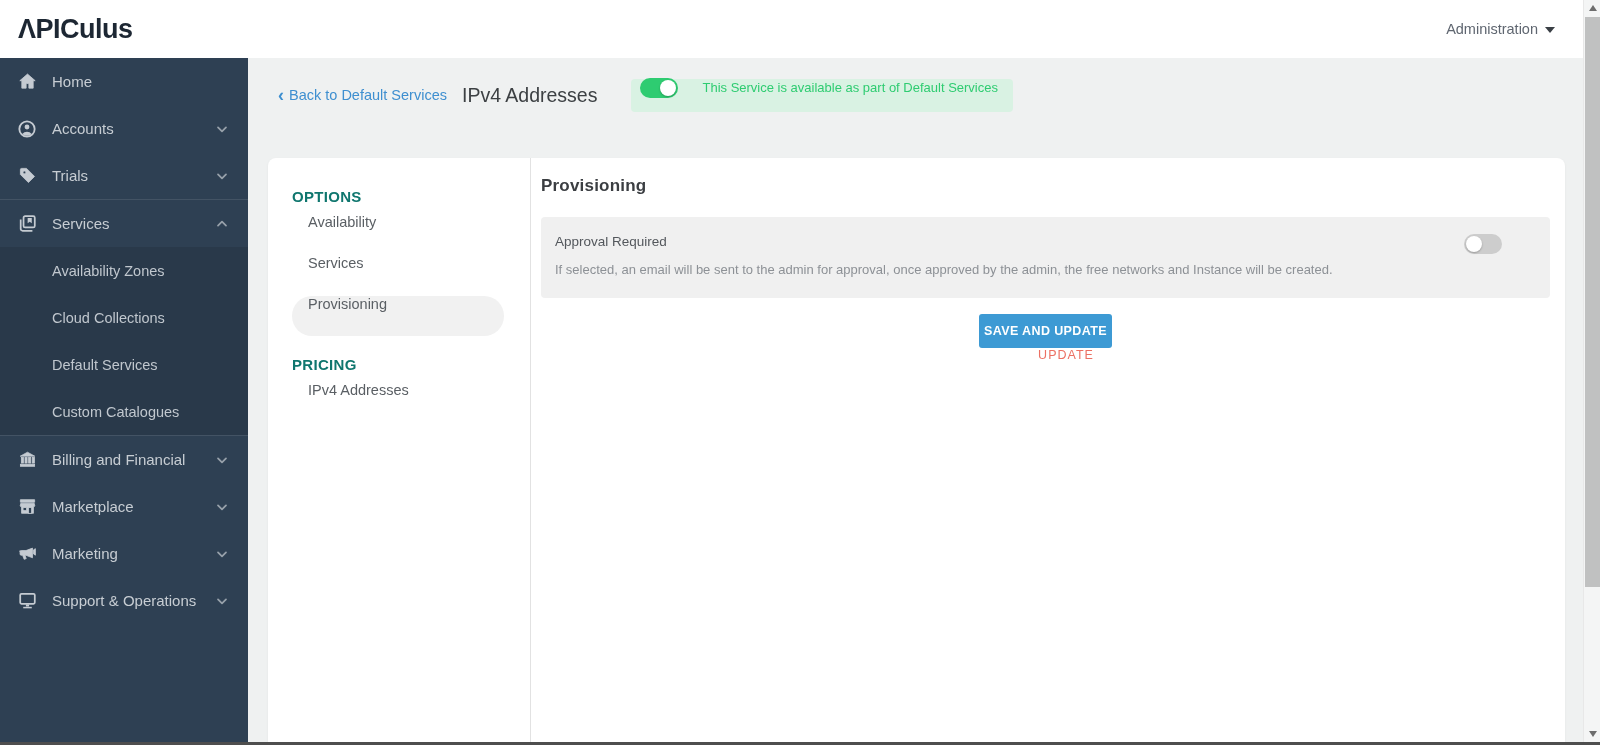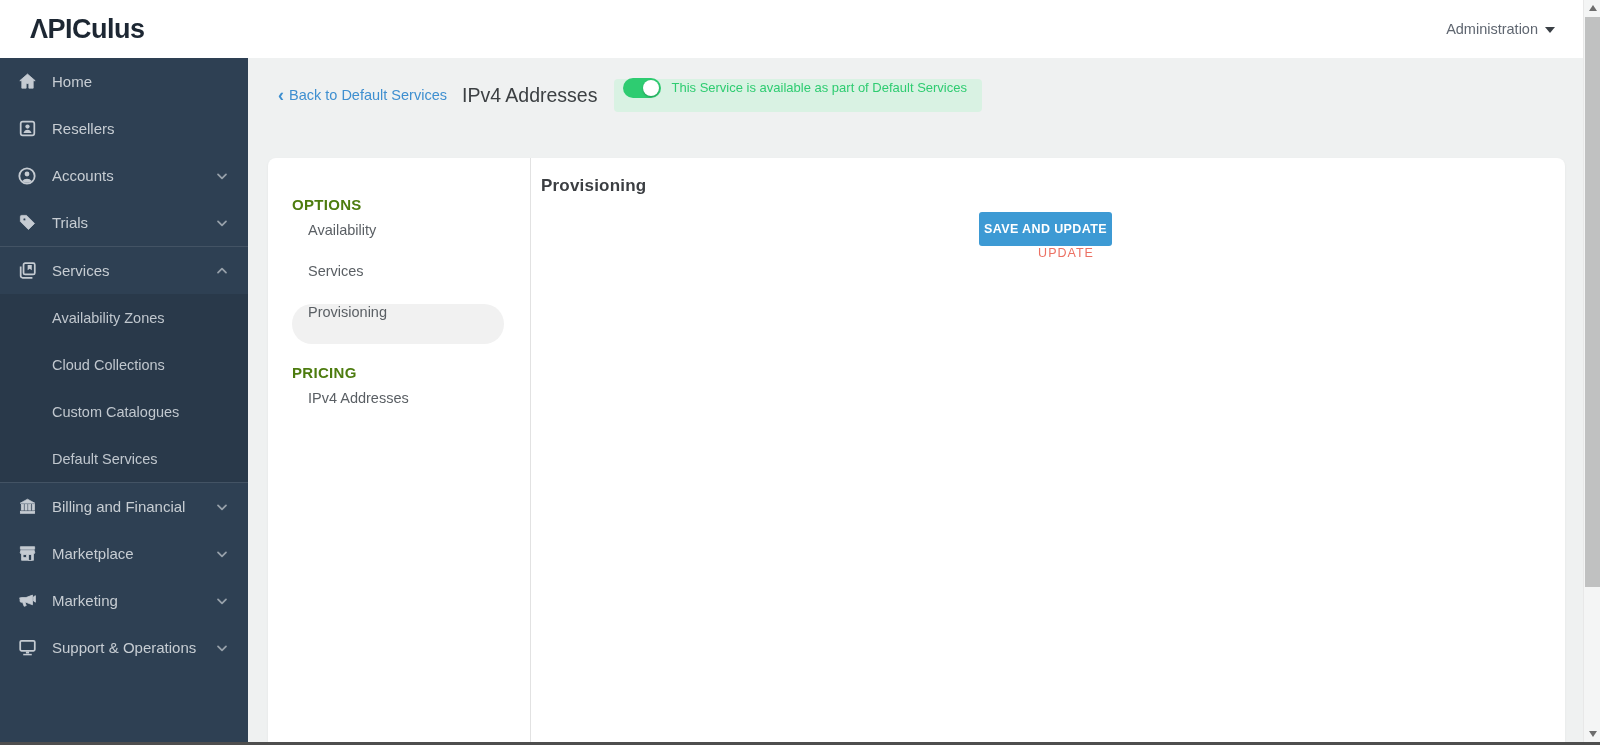--- a/index.html
+++ b/index.html
@@ -2,21 +2,21 @@
 <html><head>
 <meta charset="utf-8">
 <style>
   * { margin:0; padding:0; box-sizing:border-box; }
   html,body { width:1600px; height:745px; overflow:hidden; background:#fff;
               font-family:"Liberation Sans", sans-serif; }
   #screen { position:relative; width:1600px; height:745px; background:#fff; overflow:hidden; }
 
   
   .topbar { position:absolute; left:0; top:0; right:17px; height:58px; background:#fff; z-index:5;
-            display:flex; align-items:center; justify-content:space-between; padding:0 28px 0 30px; }
+            display:flex; align-items:center; justify-content:space-between; padding:0 28px 0 18px; }
   .logo { font-size:27px; font-weight:800; letter-spacing:-0.5px; color:#1d2733; }
   .admin { display:flex; align-items:center; gap:7px; color:#5f6670; font-size:14.5px; cursor:pointer; }
   .admin .caret { width:0; height:0; border-left:5px solid transparent; border-right:5px solid transparent;
                   border-top:6px solid #3a3f45; margin-top:2px; }
 
   
   .sidebar { position:absolute; left:0; top:58px; width:248px; bottom:3px; background:#2e4053; z-index:4; }
   .side-item { height:47px; display:flex; align-items:center; padding:0 18px 0 16px; color:#c7cdd3;
                font-size:15px; cursor:pointer; position:relative; }
   .side-item .ico { width:22px; height:22px; margin-right:14px; flex:0 0 22px; display:flex;
@@ -30,36 +30,36 @@
   svg.icon { fill:#c5cbd2; stroke:#c5cbd2; }
   svg.icon .nofill { fill:none; }
   svg.chevline { fill:none; stroke:#aab2ba; stroke-width:2.6; stroke-linecap:round; stroke-linejoin:round; }
 
   
   .main { position:absolute; left:248px; top:58px; right:17px; bottom:3px; background:#eff1f1; }
   .page-head { position:absolute; left:30px; top:19px; display:flex; align-items:center; height:36px; }
   .back-link { color:#3e8fd0; font-size:14.5px; cursor:pointer; display:flex; align-items:center; gap:5px; }
   .back-link .lt { font-size:18px; line-height:14px; font-weight:700; }
   .page-title { color:#3c4043; font-size:19.5px; font-weight:400; margin-left:15px; }
-  .svc-badge { margin-left:17px; background:#d9f2e3; border-radius:4px; height:33px;
-               display:flex; align-items:center; padding:0 15px 15px 9px; gap:10px; }
+  .svc-badge { margin-left:34px; background:#d9f2e3; border-radius:4px; height:33px;
+               display:flex; align-items:center; padding:0 15px 15px 9px; gap:24px; }
   .svc-badge .txt { color:#2ecc71; font-size:13px; }
   .toggle { position:relative; width:38px; height:20px; border-radius:10px; cursor:pointer; flex:0 0 38px; }
   .toggle.on  { background:#2ecc71; }
   .toggle.off { background:#cdcdcd; }
   .toggle .knob { position:absolute; top:2px; width:16px; height:16px; border-radius:50%;
                   background:#fff; box-shadow:0 1px 2px rgba(0,0,0,.25); }
   .toggle.on  .knob { right:2px; }
   .toggle.off .knob { left:2px; }
 
   
   .card { position:absolute; left:20px; right:18px; top:100px; bottom:0; background:#fff;
           border-radius:8px 8px 0 0; box-shadow:0 1px 3px rgba(0,0,0,.05); display:flex; }
   .card-menu { width:263px; flex:0 0 263px; border-right:1px solid #e2e2e2; padding:30px 26px 0 24px; }
-  .menu-header { font-size:15px; font-weight:700; color:#4d7c0f; letter-spacing:.3px; margin:8px 0 9px 0; }
+  .menu-header { font-size:15px; font-weight:700; color:#0f766e; letter-spacing:.3px; margin:0 0 9px 0; }
   .menu-header.second { margin-top:20px; }
   .menu-item { height:40px; display:flex; padding:0 16px; font-size:14.5px;
                color:#5a5f64; border-radius:999px; cursor:pointer; margin:0 0 1px 0; }
   .menu-item.selected { background:#f1f1f1; }
 
   .card-content { flex:1 1 auto; padding:18px 15px 0 10px; position:relative; }
   .content-heading { font-size:17px; font-weight:700; color:#3b3e42; letter-spacing:.2px; }
   .approval-box { position:relative; margin-top:21px; background:#f0f0f0; border-radius:4px;
                   padding:17px 60px 21px 14px; }
   .approval-label { font-size:13.5px; color:#53575c; }
@@ -103,30 +103,20 @@
 
     <div class="side-item">
       <span class="ico">
         <svg class="icon" width="19" height="19" viewBox="0 0 24 24" stroke="none">
             <path d="M12 2.6 2.3 11h2.5v9.4h5.5v-5.8h3.4v5.8h5.5V11h2.5z"></path>
           </svg>
       </span>
       <span class="lbl">Home</span>
     </div>
 
-    <div class="side-item">
-      <span class="ico">
-        <svg class="icon" width="19" height="19" viewBox="0 0 24 24">
-            <rect class="nofill" x="3.4" y="3.4" width="17.2" height="17.2" rx="2.6" stroke-width="2.2"></rect>
-            <circle cx="12" cy="9.6" r="2.7" stroke="none"></circle>
-            <path d="M6.9 17.8c.7-2.9 2.7-4.3 5.1-4.3s4.4 1.4 5.1 4.3z" stroke="none"></path>
-          </svg>
-      </span>
-      <span class="lbl">Resellers</span>
-    </div>
 
     <div class="side-item">
       <span class="ico">
         <svg class="icon" width="20" height="20" viewBox="0 0 24 24">
             <circle class="nofill" cx="12" cy="12" r="9.2" stroke-width="2.2"></circle>
             <circle cx="12" cy="9.6" r="2.9" stroke="none"></circle>
             <path d="M6.3 17.9a7.6 7.6 0 0 1 11.4 0 9.2 9.2 0 0 1-11.4 0z" stroke="none"></path>
           </svg>
       </span>
       <span class="lbl">Accounts</span>
@@ -171,24 +161,24 @@
     </div>
 
     <div class="submenu">
       <div class="sub-item">
         <span>Availability Zones</span>
       </div>
       <div class="sub-item">
         <span>Cloud Collections</span>
       </div>
       <div class="sub-item">
+        <span>Default Services</span>
+      </div>
+      <div class="sub-item">
         <span>Custom Catalogues</span>
-      </div>
-      <div class="sub-item">
-        <span>Default Services</span>
       </div>
     </div>
 
     <div class="side-sep"></div>
 
     <div class="side-item">
       <span class="ico">
         <svg class="icon" width="19" height="19" viewBox="0 0 24 24" stroke="none">
             <path d="M12 2.8 2.8 7.8h18.4z"></path>
             <rect x="4.2" y="9.3" width="2.7" height="7.2"></rect>
@@ -287,20 +277,27 @@
         </div>
         <div class="menu-header second">PRICING</div>
         <div class="menu-item">
           <span>IPv4 Addresses</span>
         </div>
       </div>
 
       <div class="card-content">
         <div class="content-heading">Provisioning</div>
 
+        <div class="approval-box">
+          <div class="approval-label">Approval Required</div>
+          <div class="approval-desc">If selected, an email will be sent to the admin for approval, once approved by the admin, the free networks and Instance will be created.</div>
+          <span class="toggle off">
+            <span class="knob"></span>
+          </span>
+        </div>
 
         <div class="btn-row">
           <button class="btn-save">SAVE AND UPDATE</button>
           <button class="btn-cancel">UPDATE</button>
         </div>
       </div>
 
     </div>
   </div>
 

